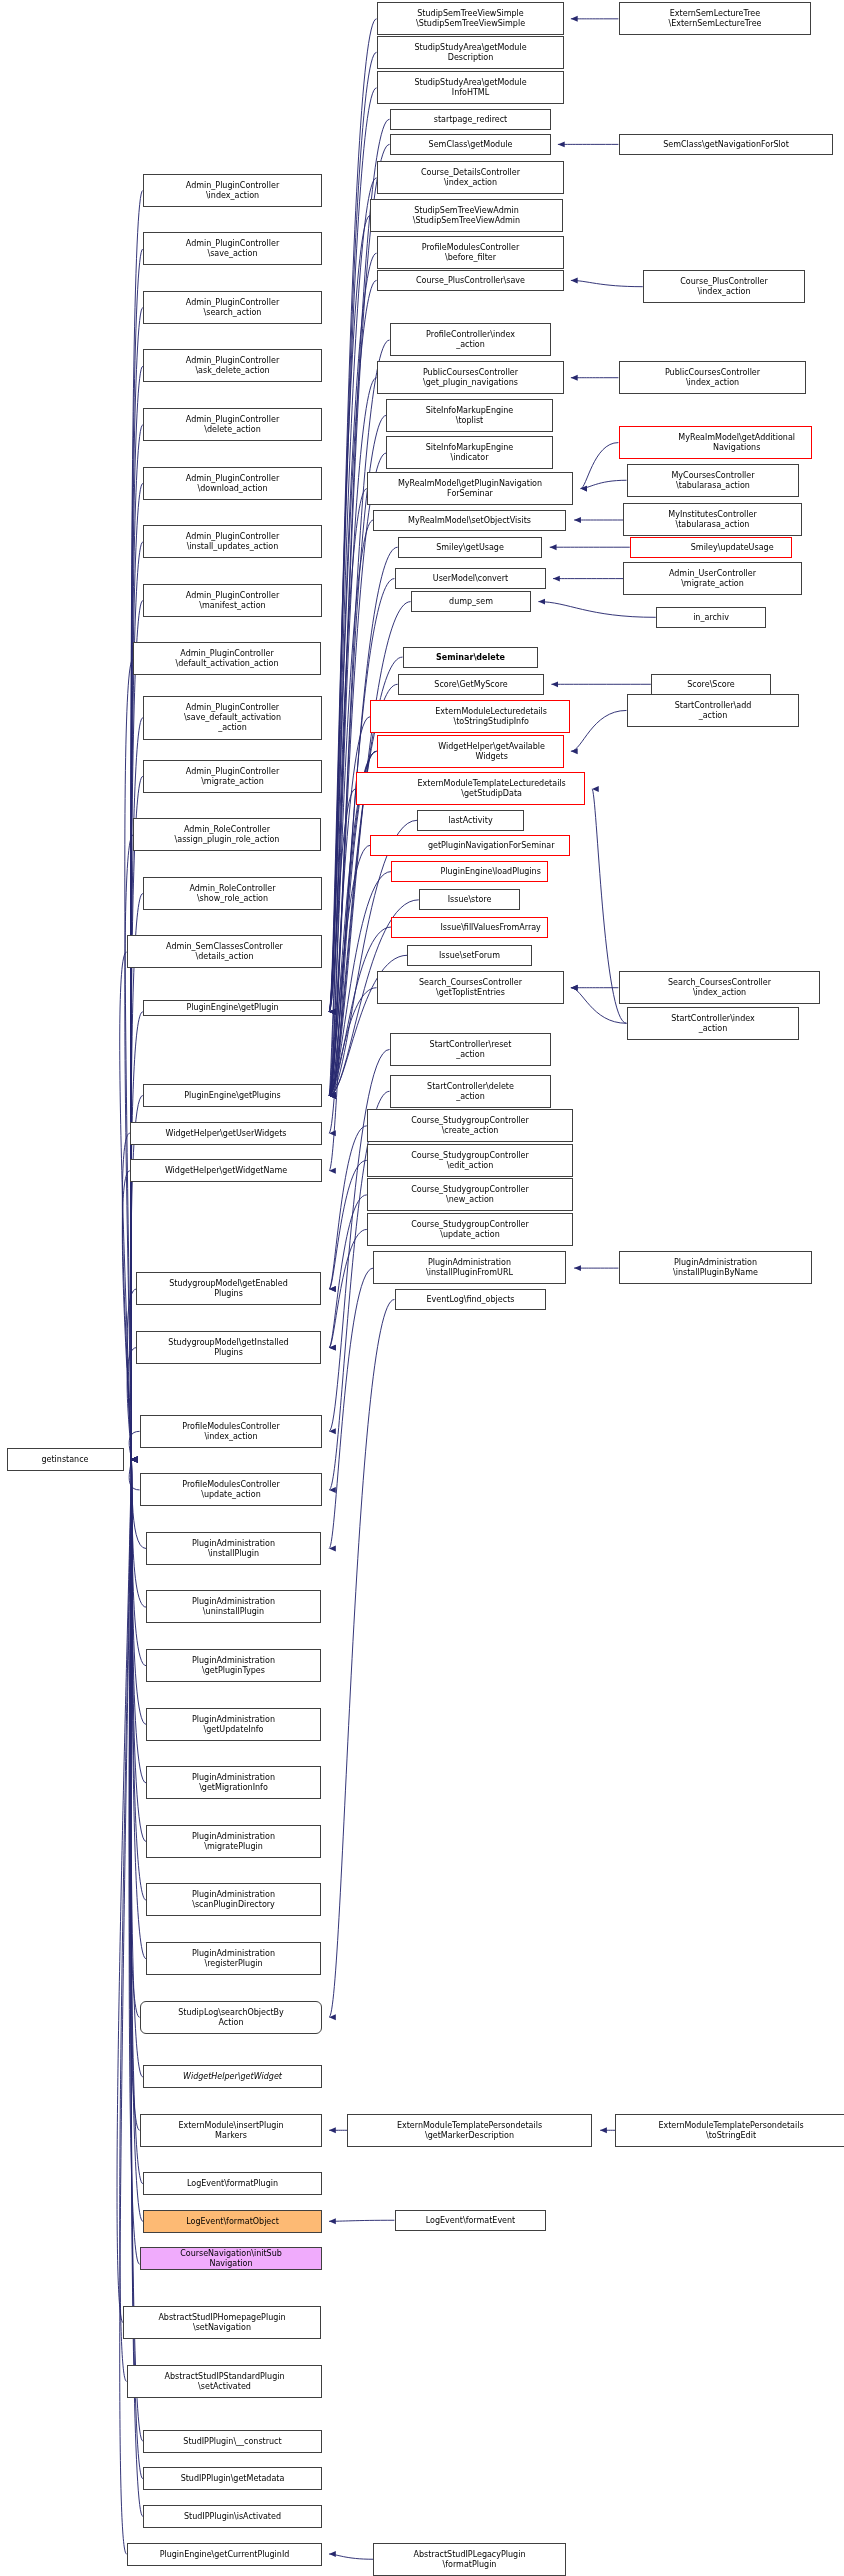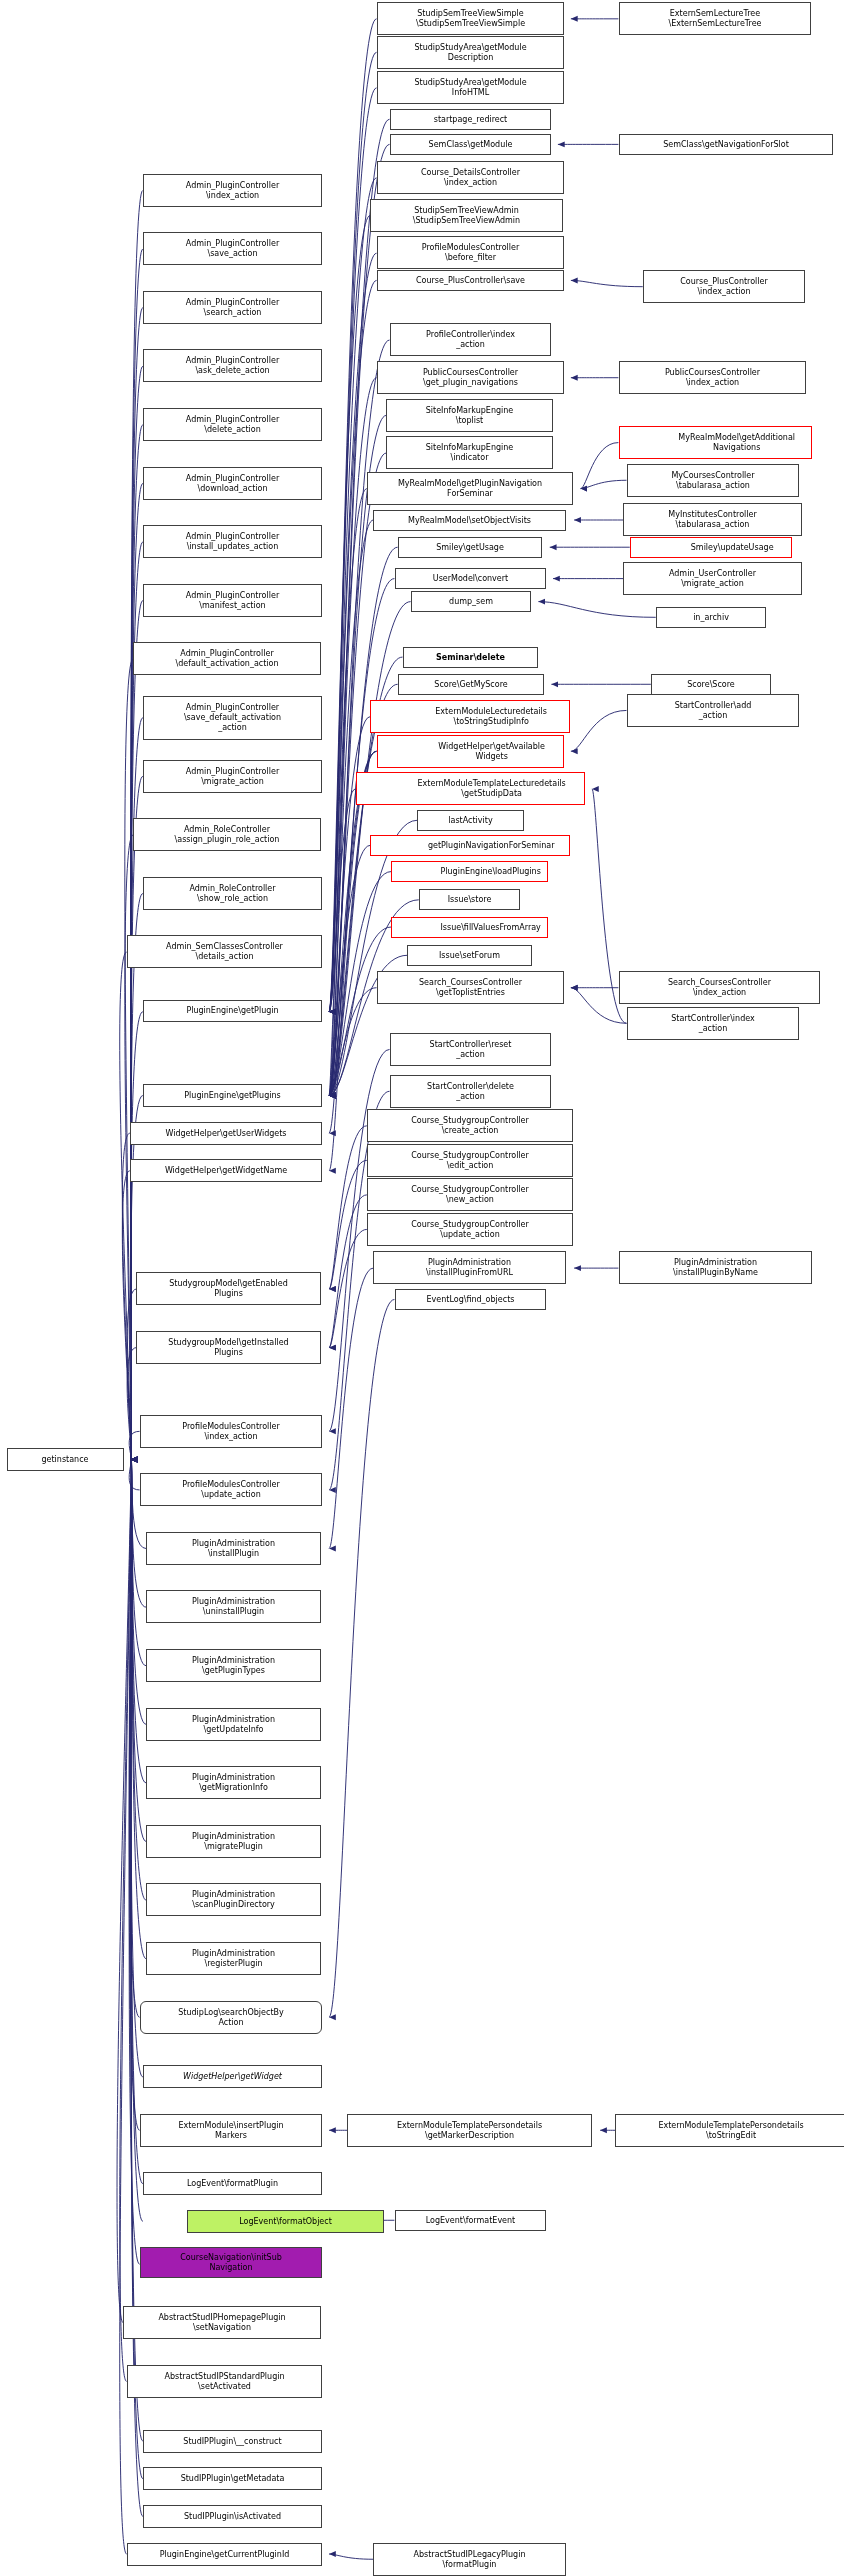--- a/index.html
+++ b/index.html
@@ -150,21 +150,21 @@
 \save_default_activation
 _action</div>
       <div class="node" style="left: 143px; top: 760px; width: 179px; height: 33px; border-color: rgb(64, 64, 64); background: rgb(255, 255, 255);">Admin_PluginController
 \migrate_action</div>
       <div class="node" style="left: 133px; top: 818px; width: 188px; height: 33px; border-color: rgb(64, 64, 64); background: rgb(255, 255, 255);">Admin_RoleController
 \assign_plugin_role_action</div>
       <div class="node" style="left: 143px; top: 877px; width: 179px; height: 33px; border-color: rgb(64, 64, 64); background: rgb(255, 255, 255);">Admin_RoleController
 \show_role_action</div>
       <div class="node" style="left: 127px; top: 935px; width: 195px; height: 33px; border-color: rgb(64, 64, 64); background: rgb(255, 255, 255);">Admin_SemClassesController
 \details_action</div>
-      <div class="node" style="left: 143px; top: 1000px; width: 179px; height: 22px; border-color: rgb(64, 64, 64); background: rgb(255, 255, 255);">PluginEngine\getPlugin</div>
+      <div class="node" style="left: 143px; top: 1000px; width: 179px; height: 16px; border-color: rgb(64, 64, 64); background: rgb(255, 255, 255);">PluginEngine\getPlugin</div>
       <div class="node" style="left: 143px; top: 1084px; width: 179px; height: 23px; border-color: rgb(64, 64, 64); background: rgb(255, 255, 255);">PluginEngine\getPlugins</div>
       <div class="node" style="left: 130px; top: 1122px; width: 192px; height: 23px; border-color: rgb(64, 64, 64); background: rgb(255, 255, 255);">WidgetHelper\getUserWidgets</div>
       <div class="node" style="left: 130px; top: 1159px; width: 192px; height: 23px; border-color: rgb(64, 64, 64); background: rgb(255, 255, 255);">WidgetHelper\getWidgetName</div>
       <div class="node" style="left: 136px; top: 1272px; width: 185px; height: 33px; border-color: rgb(64, 64, 64); background: rgb(255, 255, 255);">StudygroupModel\getEnabled
 Plugins</div>
       <div class="node" style="left: 136px; top: 1331px; width: 185px; height: 33px; border-color: rgb(64, 64, 64); background: rgb(255, 255, 255);">StudygroupModel\getInstalled
 Plugins</div>
       <div class="node" style="left: 140px; top: 1415px; width: 182px; height: 33px; border-color: rgb(64, 64, 64); background: rgb(255, 255, 255);">ProfileModulesController
 \index_action</div>
       <div class="node" style="left: 140px; top: 1473px; width: 182px; height: 33px; border-color: rgb(64, 64, 64); background: rgb(255, 255, 255);">ProfileModulesController
@@ -184,22 +184,22 @@
       <div class="node" style="left: 146px; top: 1883px; width: 175px; height: 33px; border-color: rgb(64, 64, 64); background: rgb(255, 255, 255);">PluginAdministration
 \scanPluginDirectory</div>
       <div class="node" style="left: 146px; top: 1942px; width: 175px; height: 33px; border-color: rgb(64, 64, 64); background: rgb(255, 255, 255);">PluginAdministration
 \registerPlugin</div>
       <div class="node" style="left: 140px; top: 2001px; width: 182px; height: 33px; border-color: rgb(64, 64, 64); background: rgb(255, 255, 255); border-radius: 6px;">StudipLog\searchObjectBy
 Action</div>
       <div class="node" style="left: 143px; top: 2065px; width: 179px; height: 23px; border-color: rgb(64, 64, 64); background: rgb(255, 255, 255); font-style: italic;">WidgetHelper\getWidget</div>
       <div class="node" style="left: 140px; top: 2114px; width: 182px; height: 33px; border-color: rgb(64, 64, 64); background: rgb(255, 255, 255);">ExternModule\insertPlugin
 Markers</div>
       <div class="node" style="left: 143px; top: 2172px; width: 179px; height: 23px; border-color: rgb(64, 64, 64); background: rgb(255, 255, 255);">LogEvent\formatPlugin</div>
-      <div class="node" style="left: 143px; top: 2210px; width: 197px; height: 23px; border-color: rgb(64, 64, 64); background: #bef264; margin-left: 44px;">LogEvent\formatObject</div>
-      <div class="node" style="left: 140px; top: 2247px; width: 182px; height: 31px; border-color: rgb(64, 64, 64); background: #a21caf;">CourseNavigation\initSub
+      <div class="node" style="left: 143px; top: 2210px; width: 179px; height: 23px; border-color: rgb(64, 64, 64); background: #fdba74;">LogEvent\formatObject</div>
+      <div class="node" style="left: 140px; top: 2247px; width: 182px; height: 23px; border-color: rgb(64, 64, 64); background: #f0abfc;">CourseNavigation\initSub
 Navigation</div>
       <div class="node" style="left: 123px; top: 2306px; width: 198px; height: 33px; border-color: rgb(64, 64, 64); background: rgb(255, 255, 255);">AbstractStudIPHomepagePlugin
 \setNavigation</div>
       <div class="node" style="left: 127px; top: 2365px; width: 195px; height: 33px; border-color: rgb(64, 64, 64); background: rgb(255, 255, 255);">AbstractStudIPStandardPlugin
 \setActivated</div>
       <div class="node" style="left: 143px; top: 2430px; width: 179px; height: 23px; border-color: rgb(64, 64, 64); background: rgb(255, 255, 255);">StudIPPlugin\__construct</div>
       <div class="node" style="left: 143px; top: 2467px; width: 179px; height: 23px; border-color: rgb(64, 64, 64); background: rgb(255, 255, 255);">StudIPPlugin\getMetadata</div>
       <div class="node" style="left: 143px; top: 2505px; width: 179px; height: 23px; border-color: rgb(64, 64, 64); background: rgb(255, 255, 255);">StudIPPlugin\isActivated</div>
       <div class="node" style="left: 127px; top: 2543px; width: 195px; height: 23px; border-color: rgb(64, 64, 64); background: rgb(255, 255, 255);">PluginEngine\getCurrentPluginId</div>
       <div class="node" style="left: 377px; top: 2.1px; width: 187px; height: 33px; border-color: rgb(64, 64, 64); background: rgb(255, 255, 255);">StudipSemTreeViewSimple

